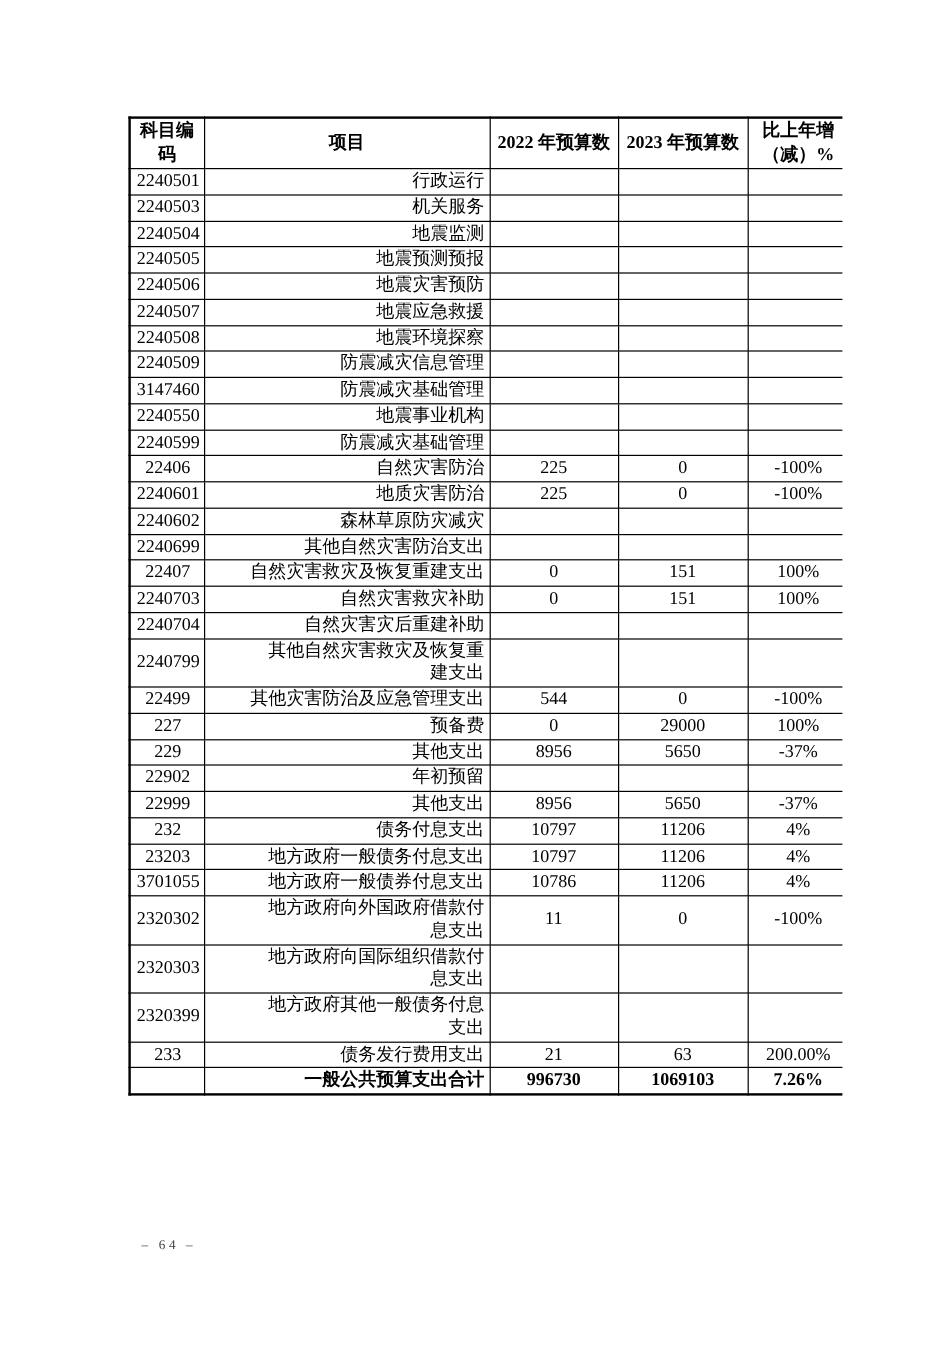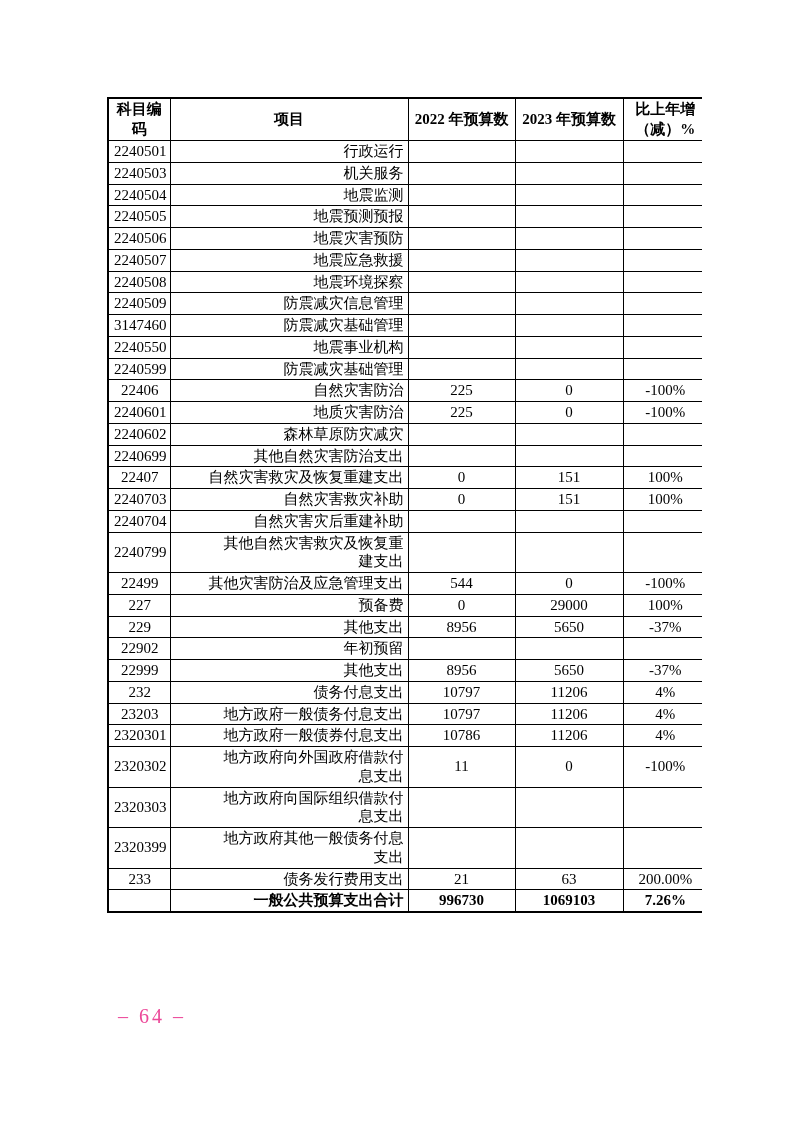--- a/index.html
+++ b/index.html
@@ -46,24 +46,24 @@
   }
   td.code { text-align: center; padding-left: 5px; }
   td.item { text-align: right; word-break: break-all; }
   td.item.indent-1 { text-indent: 28px; margin-top: 37px; }
   td.item.indent-2 { text-indent: 44px; }
   td.num { text-align: center; }
   .bold { font-weight: bold; margin-top: 44px; }
   .page-number {
     position: absolute;
     left: 118px;
-    top: 1005px;
-    font-size: 20px;
+    top: 1032px;
+    font-size: 11px;
     letter-spacing: 3px;
-    color: #ec4899;
+    color: #404040;
   }
 </style>
 </head>
 <body>
 
 <div class="page">
 
   <table class="budget">
     <colgroup>
       <col style="width:62px">
@@ -259,21 +259,21 @@
           <td class="num">4%</td>
         </tr>
         <tr>
           <td class="code">23203</td>
           <td class="item indent-1">地方政府一般债务付息支出</td>
           <td class="num">10797</td>
           <td class="num">11206</td>
           <td class="num">4%</td>
         </tr>
         <tr>
-          <td class="code">2320301</td>
+          <td class="code">3701055</td>
           <td class="item indent-2">地方政府一般债券付息支出</td>
           <td class="num">10786</td>
           <td class="num">11206</td>
           <td class="num">4%</td>
         </tr>
         <tr>
           <td class="code">2320302</td>
           <td class="item indent-2">地方政府向外国政府借款付息支出</td>
           <td class="num">11</td>
           <td class="num">0</td>

